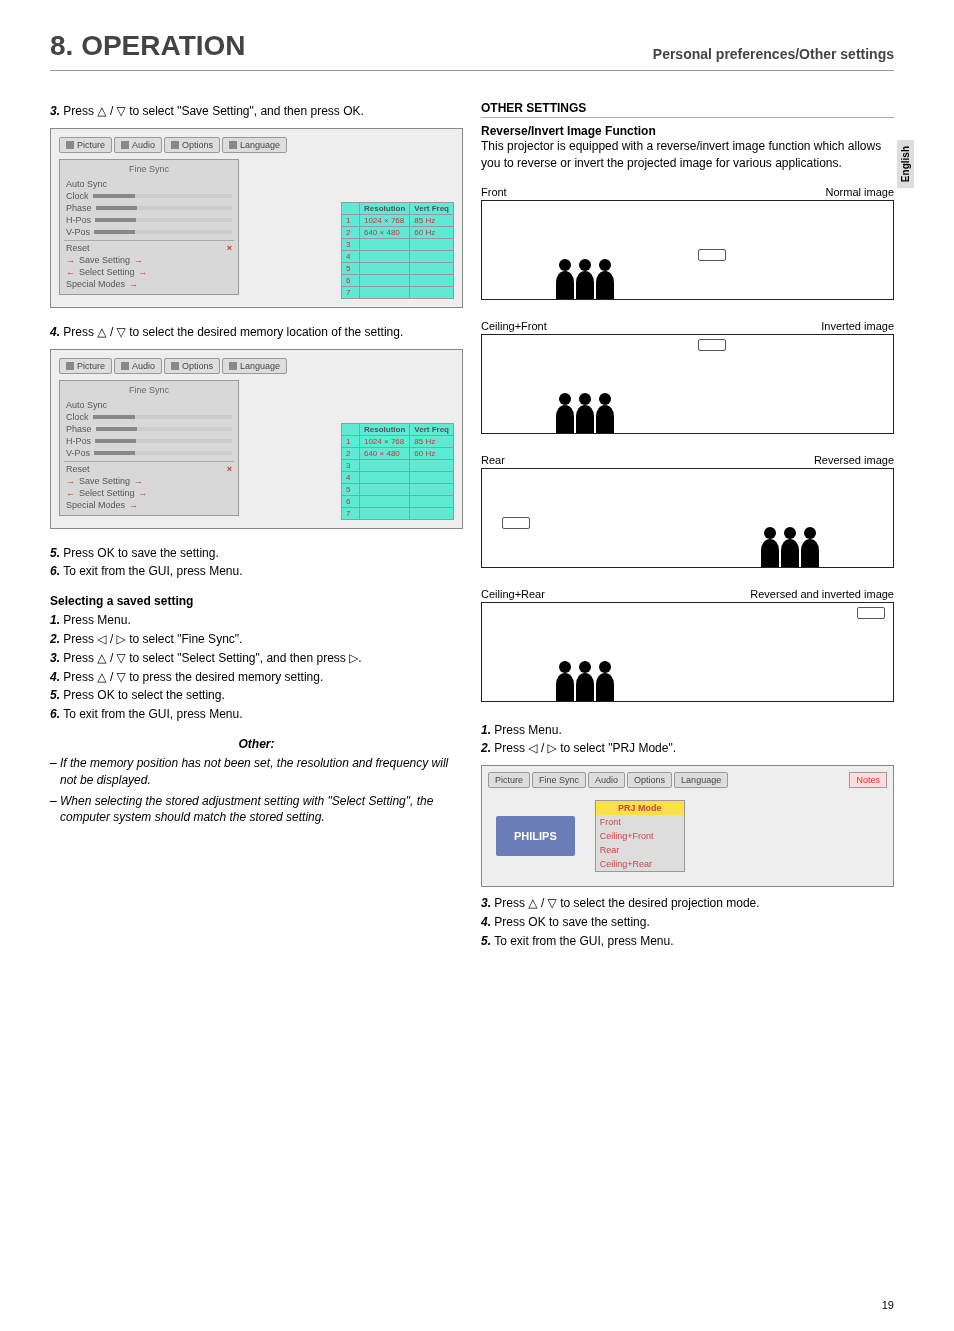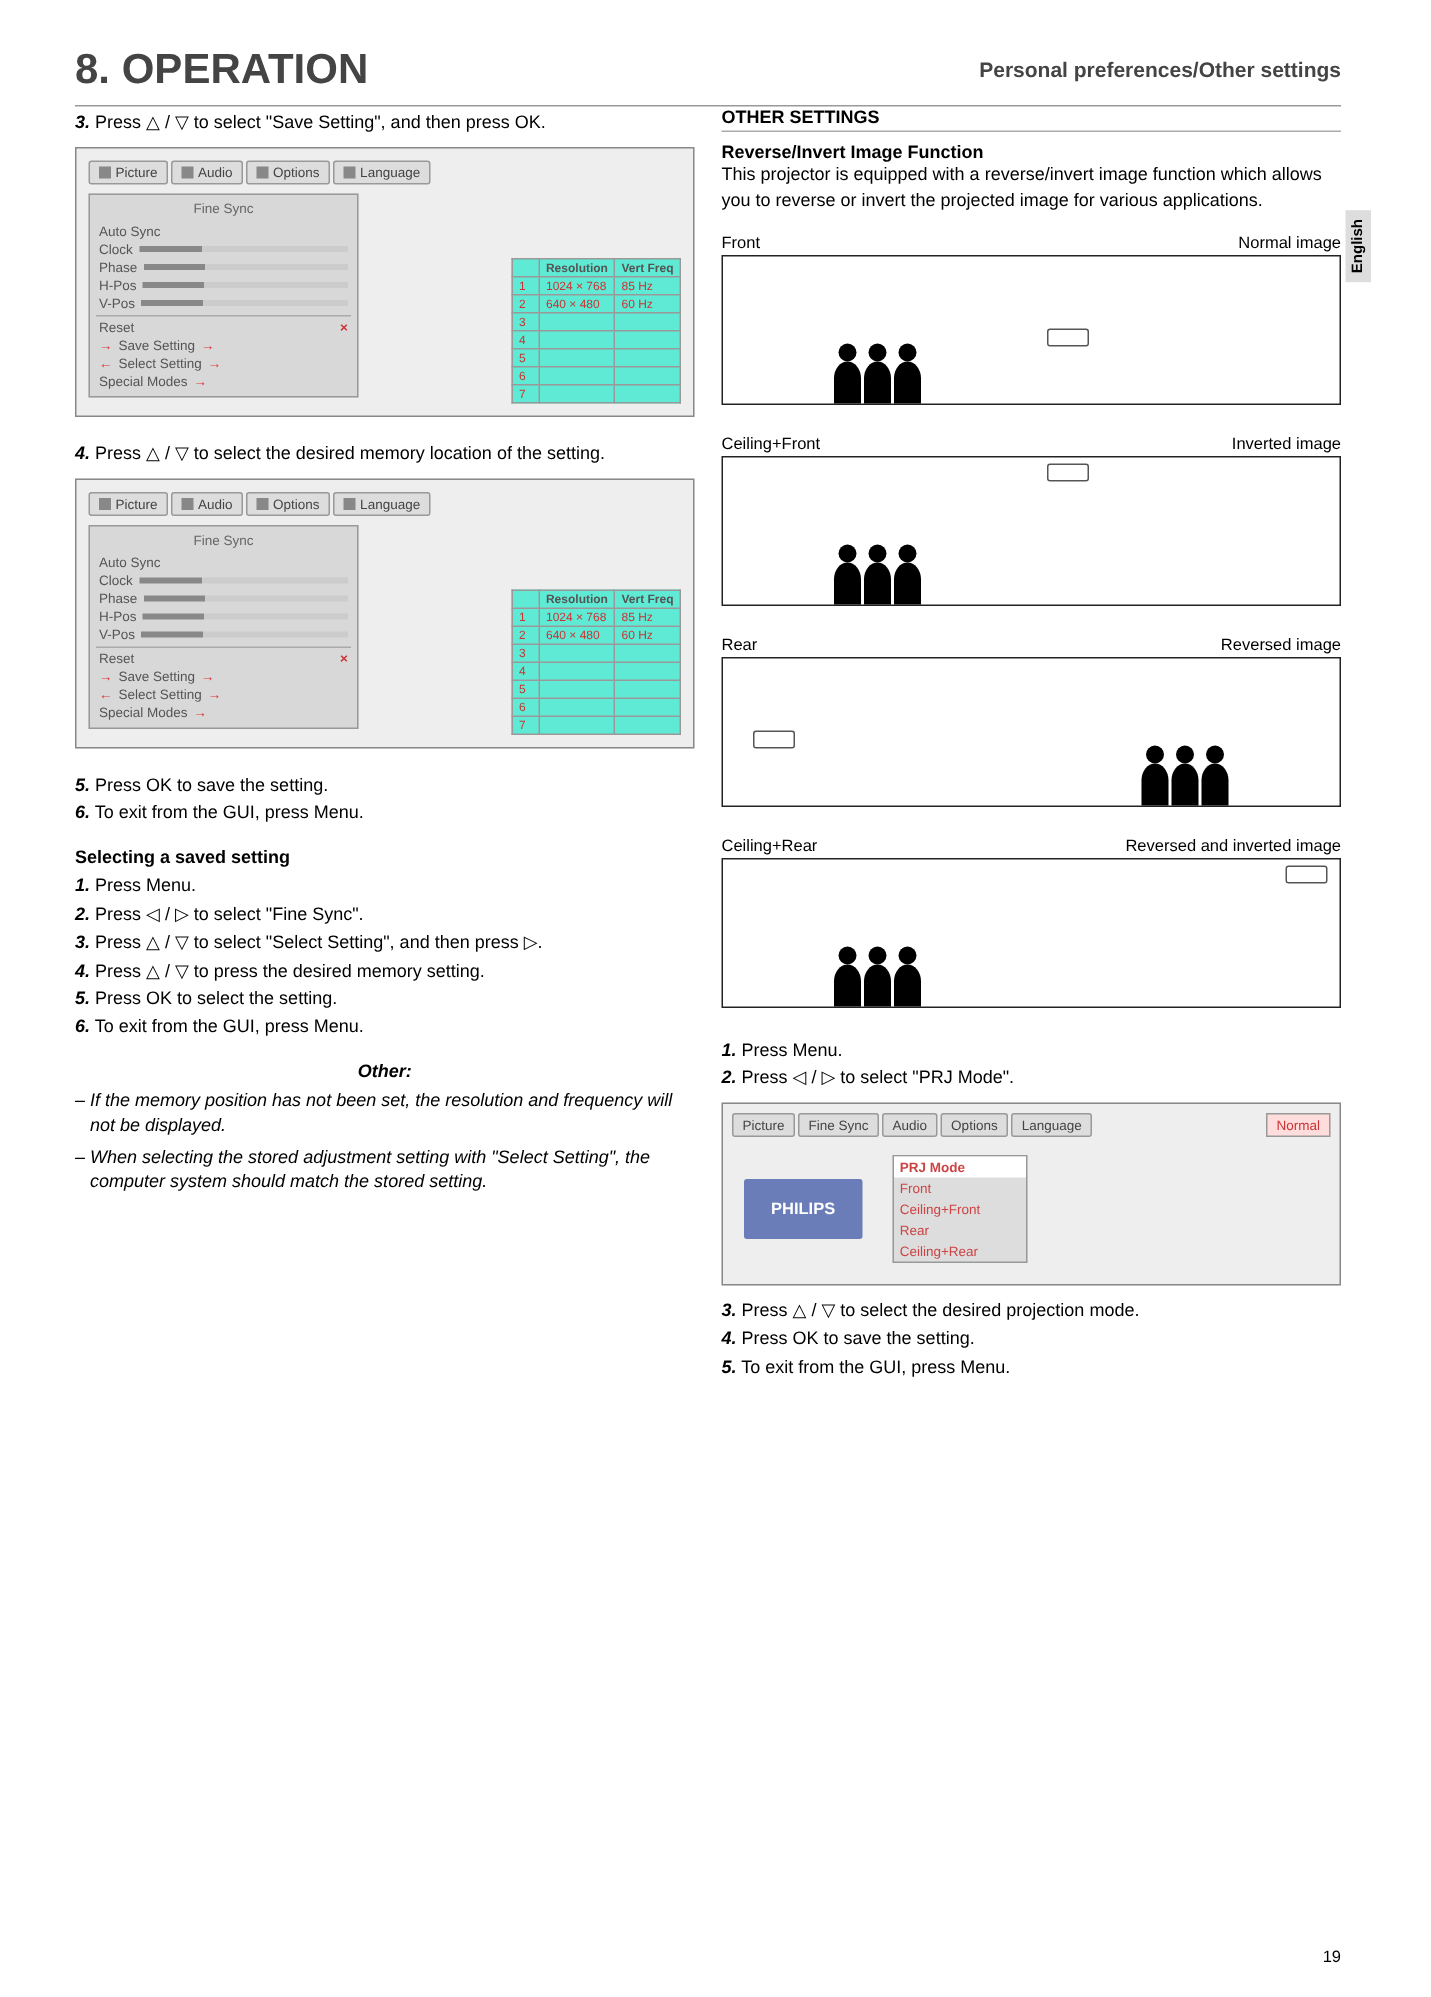--- a/index.html
+++ b/index.html
@@ -8,24 +8,25 @@
     font-size: 12px;
     color: #000;
     background: #fff;
     width: 954px;
     height: 1331px;
     position: relative;
     padding: 30px 60px 30px 50px;
   }
   .header {
     display: flex;
-    align-items: center;
+    align-items: flex-end;
     justify-content: space-between;
     border-bottom: 1px solid #999;
     padding-bottom: 8px;
+    margin-bottom: 30px;
   }
   .chapter-title { font-size: 28px; font-weight: bold; color: #444; }
   .section-title { font-size: 14px; font-weight: bold; color: #444; }
   .side-tab {
     position: absolute;
     right: 40px;
     top: 140px;
     background: #ddd;
     padding: 6px 3px;
     writing-mode: vertical-rl;
@@ -111,21 +112,21 @@
     width:28px; height:12px; background:#fff; border:1px solid #555; border-radius:2px;
     position:absolute;
   }
   .page-num { position:absolute; bottom:20px; right:60px; font-size:11px;}
 
   .osd2 { border:1px solid #888; background:#eee; padding:6px; margin:8px 0; }
   .osd2-tabs { display:flex; gap:2px; margin-bottom:4px;}
   .osd2-body { display:flex; align-items:center; gap:20px; padding:8px;}
   .philips-logo { background:#6a7db8; color:#fff; font-size:11px; font-weight:bold; padding:14px 18px; border-radius:2px;}
   .prj-menu { border:1px solid #999; background:#ddd; font-size:9px; min-width:90px;}
-  .prj-menu-title { background:#ffffff; padding:2px 4px; color:#c44; font-weight:bold;}
+  .prj-menu-title { background:#fde047; padding:2px 4px; color:#c44; font-weight:bold;text-align:center;}
   .prj-menu-item { padding:2px 4px; color:#c44; display:flex; gap:3px;}
   .status-btn { border:1px solid #999; background:#fdd; color:#c33; font-size:9px; padding:2px 6px; margin-left:auto;}
 </style>
 </head>
 <body>
 
 <div class="header">
   <div class="chapter-title">8. OPERATION</div>
   <div class="section-title">Personal preferences/Other settings</div>
 </div>
@@ -465,21 +466,21 @@
           </div>
         <div class="osd-tab">
             <span>Audio</span>
           </div>
         <div class="osd-tab">
             <span>Options</span>
           </div>
         <div class="osd-tab">
             <span>Language</span>
           </div>
-        <div class="status-btn">Normal</div>
+        <div class="status-btn">Notes</div>
       </div>
       <div class="osd2-body">
         <div class="philips-logo">PHILIPS</div>
         <div class="prj-menu">
           <div class="prj-menu-title">PRJ Mode</div>
           <div class="prj-menu-item">
               <span>Front</span>
             </div>
           <div class="prj-menu-item">
               <span>Ceiling+Front</span>

